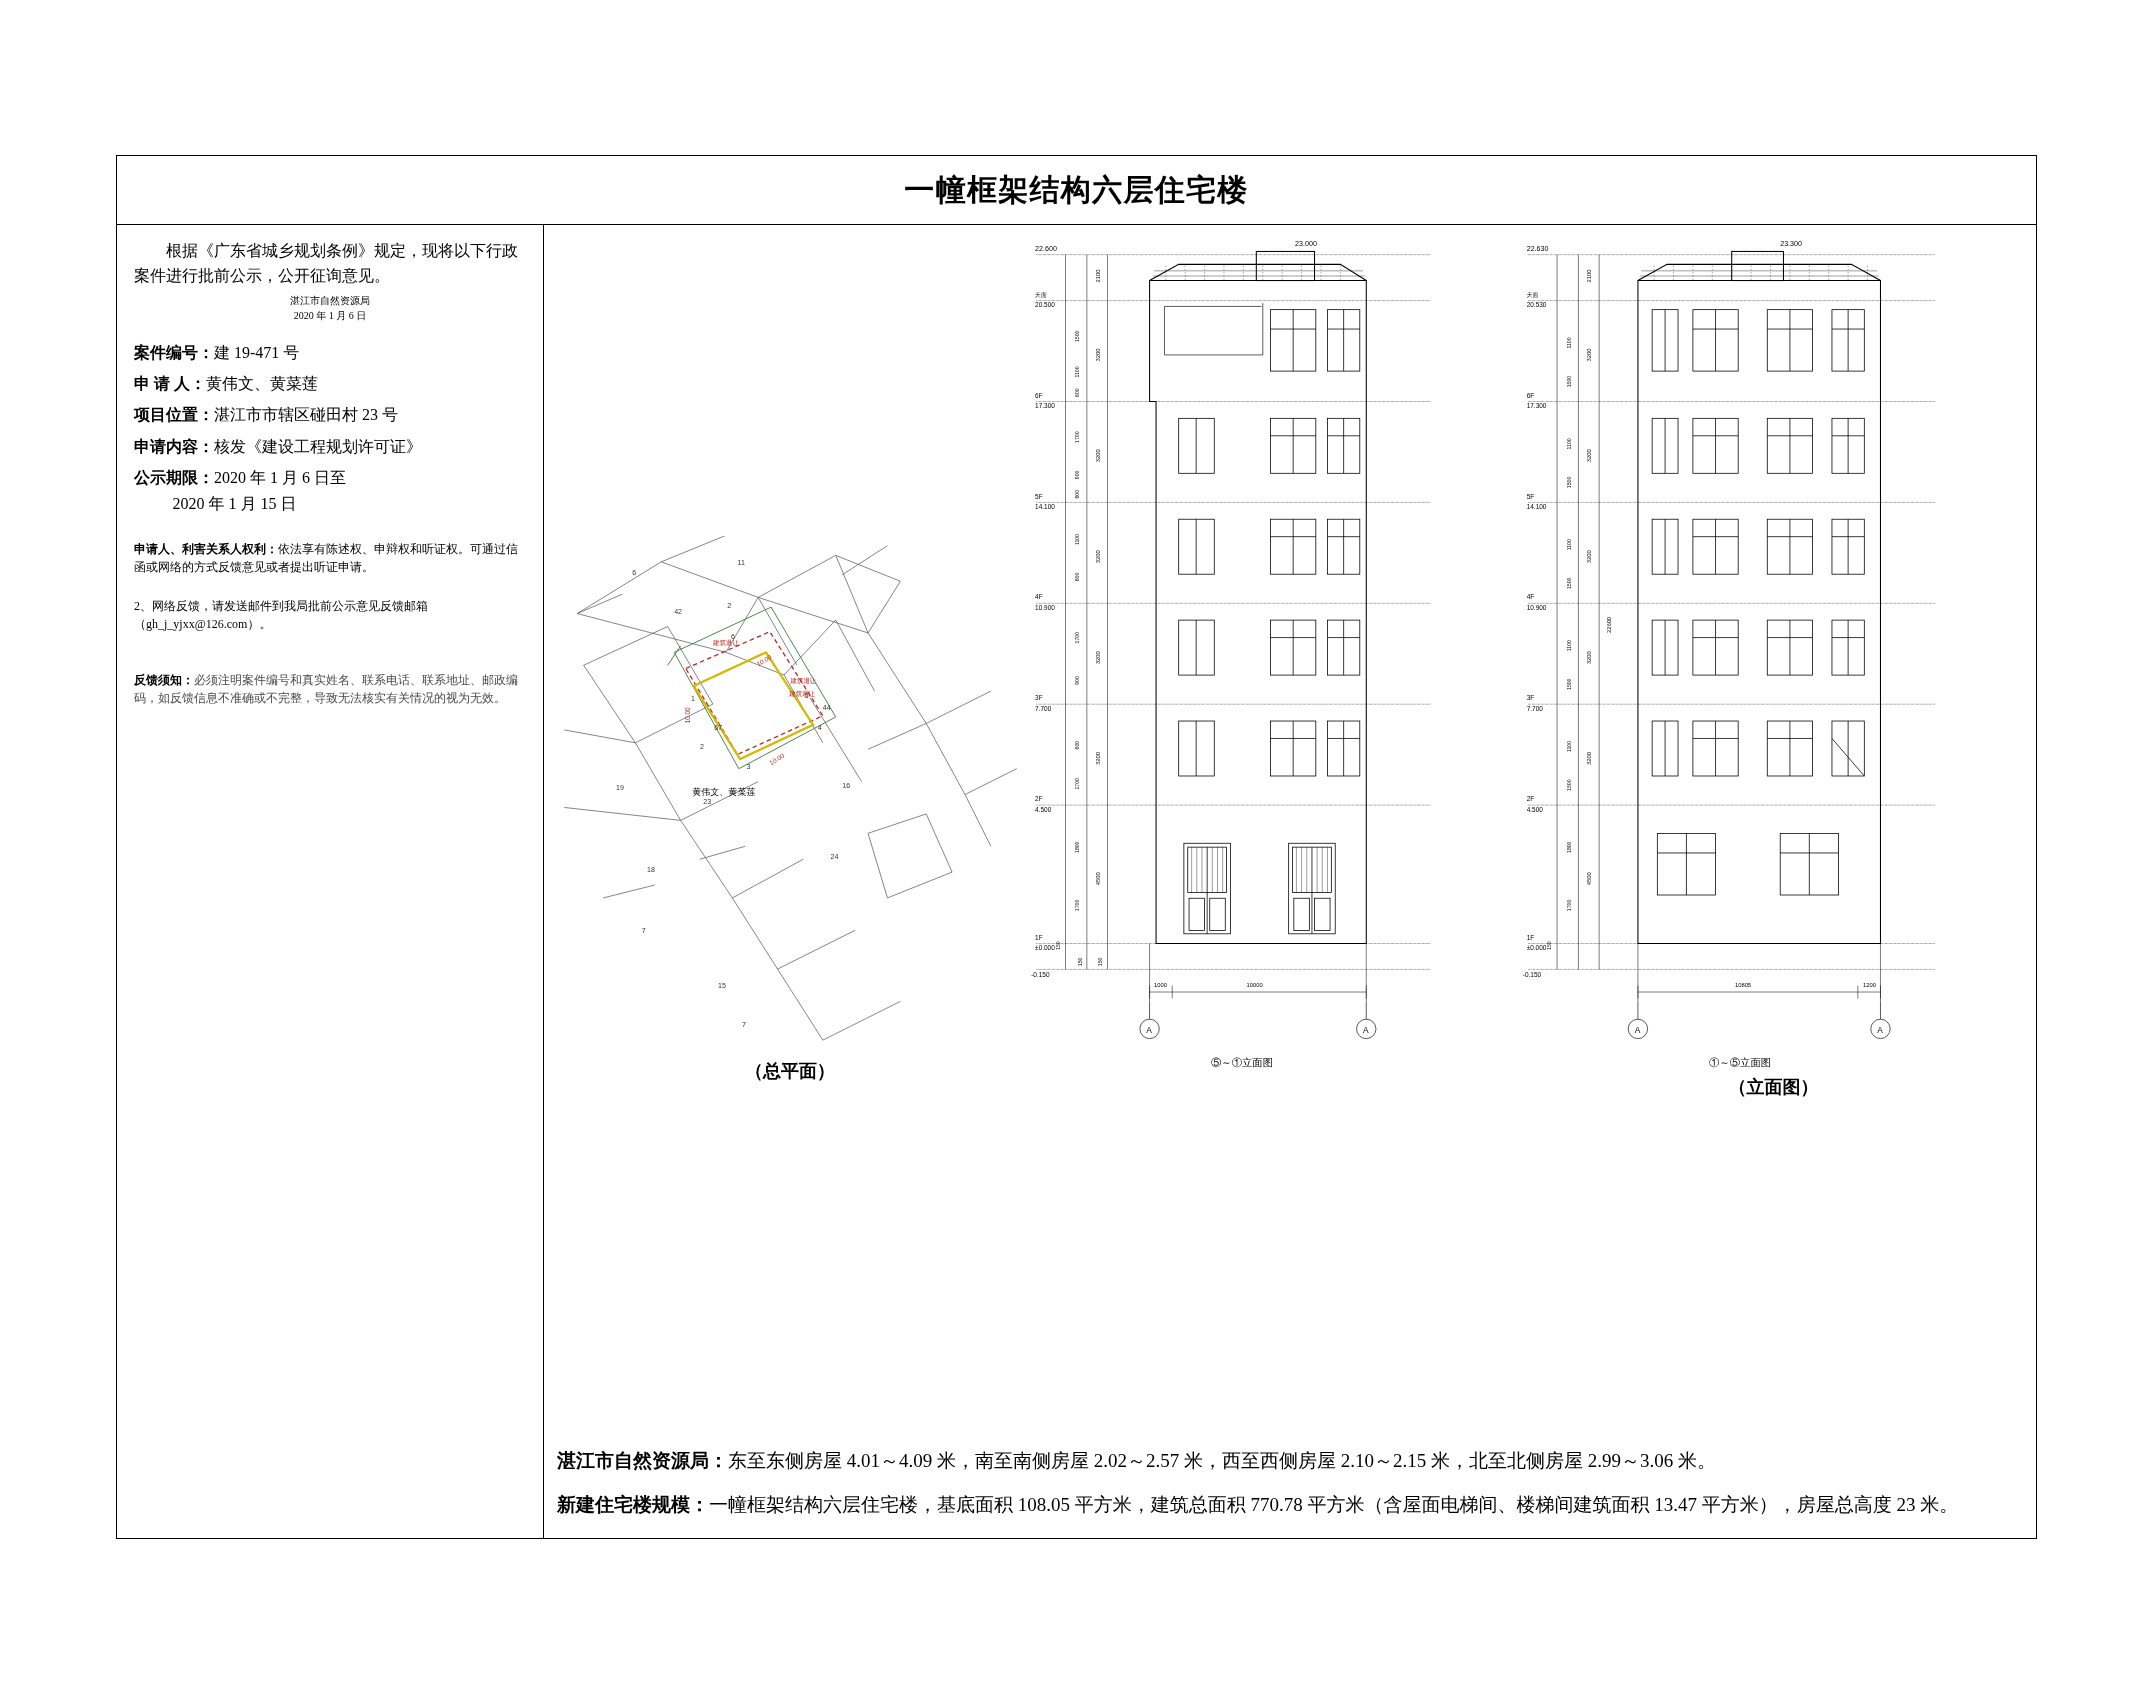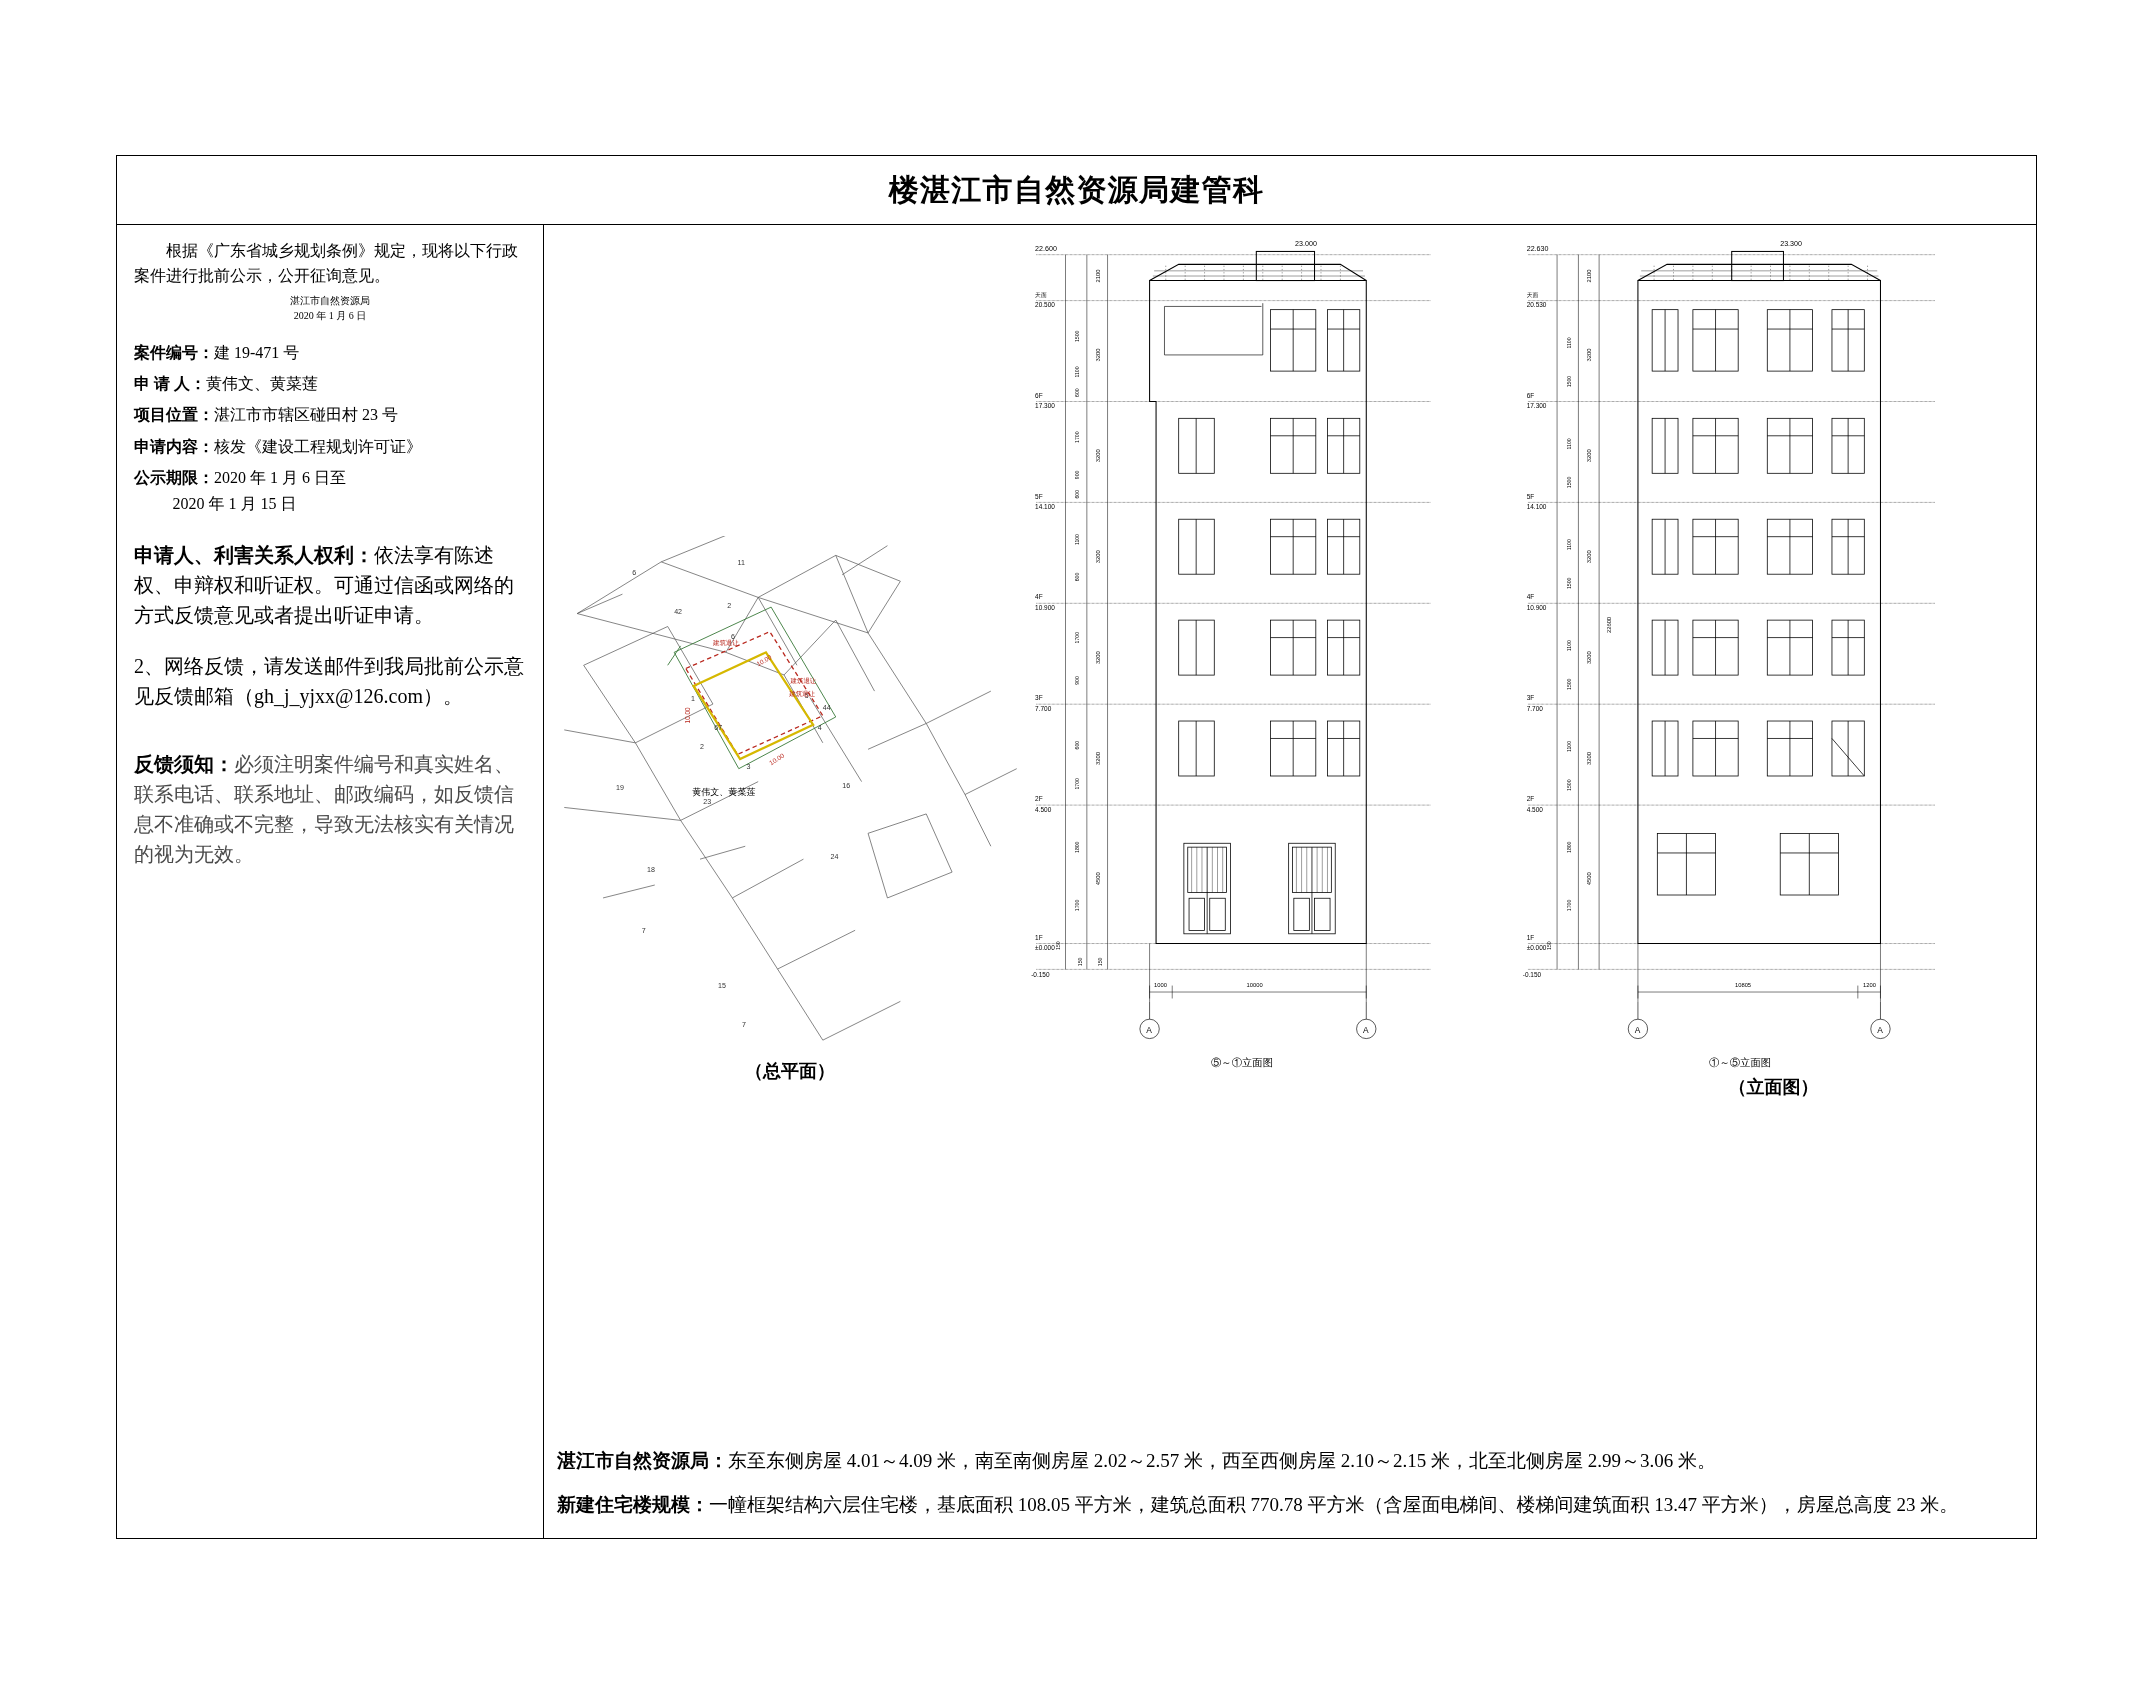--- a/index.html
+++ b/index.html
@@ -77,21 +77,21 @@
   }
   .fld {
     margin: 0 0 6.5px 0;
     font-size: 16px;
   }
   .fld b {
     font-weight: bold;
   }
   .blockpara {
     margin: 0 0 3.9px 0;
-    font-size: 20px;
+    font-size: 12px;
     line-height: 1.5;
   }
   .blockpara b { font-weight: bold; }
   .drawings {
     flex: 1 1 auto;
     display: flex;
     position: relative;
     padding: 6.5px 6.5px 0 6.5px;
     box-sizing: border-box;
   }
@@ -120,21 +120,21 @@
   .notes p { margin: 0 0 10.3px 0; }
   .notes b { font-weight: bold; }
   svg { display: block; }
 </style>
 </head>
 <body>
 
 <div class="sheet">
 
   <div class="title-bar">
-    <div class="title">楼湛江市自然资源局建管科</div>
+    <div class="title">一幢框架结构六层住宅楼</div>
   </div>
 
   <div class="body-row">
 
     <div class="left-col">
       <p class="p indent">根据《广东省城乡规划条例》规定，现将以下行政案件进行批前公示，公开征询意见。</p>
       <p class="sig">湛江市自然资源局</p>
       <p class="sig">2020 年 1 月 6 日</p>
 
       <div class="gap"></div>

